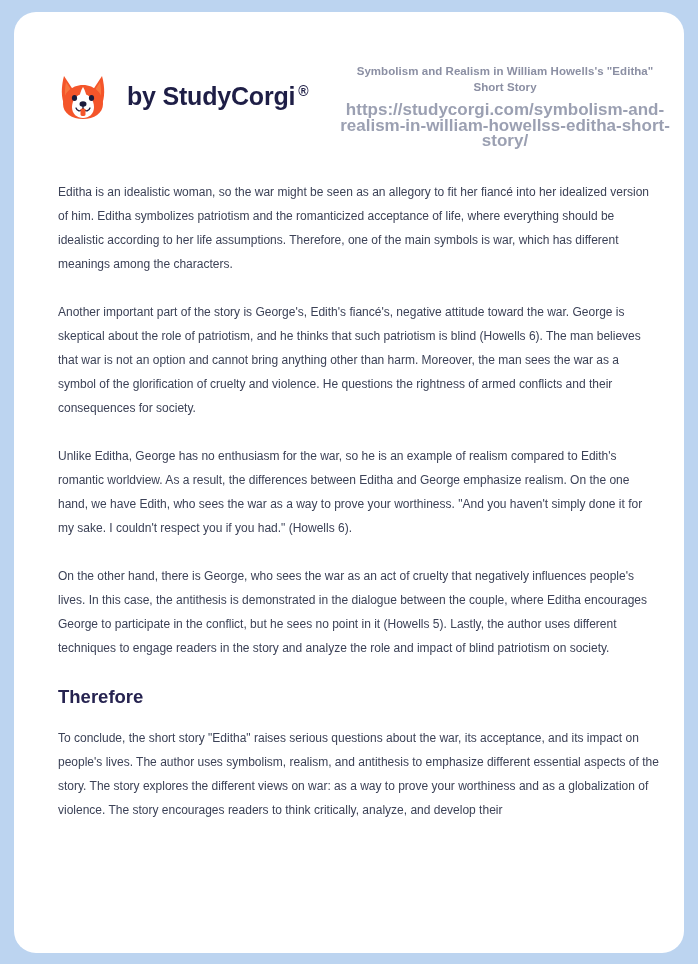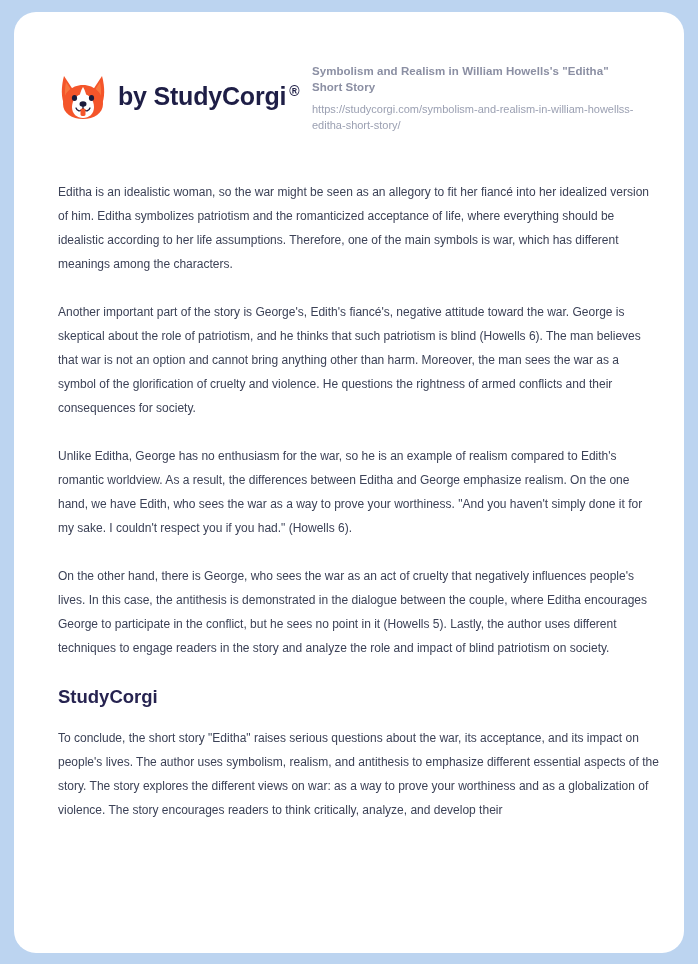--- a/index.html
+++ b/index.html
@@ -47,54 +47,54 @@
     align-items: center;
     height: 50px;
   }
   .logo-mark {
     width: 50px;
     height: 50px;
     display: block;
     flex: 0 0 auto;
   }
   .brand-text {
-    margin-left: 10px;
+    margin-left: 19px;
     font-size: 25px;
     font-weight: bold;
     color: #1e1e46;
     letter-spacing: -0.2px;
     white-space: nowrap;
     line-height: 1;
   }
   .brand-reg {
     font-size: 14px;
     vertical-align: super;
     font-weight: bold;
     color: #1e1e46;
     margin-left: 3px;
   }
 
   .doc-meta {
     position: absolute;
-    right: 42px;
+    right: 14px;
     top: 52px;
     width: 330px;
-    text-align: left;
+    text-align: center;
   }
   .doc-title {
     font-size: 11.5px;
     font-weight: bold;
     color: #8b8fa3;
     line-height: 15.5px;
     letter-spacing: 0.05px;
   }
   .doc-url {
     margin-top: 7px;
-    font-size: 11px;
-    font-weight: normal;
+    font-size: 17px;
+    font-weight: bold;
     color: #9ba0b2;
     line-height: 15.5px;
     word-break: break-word;
   }
 
   
   .content {
     position: absolute;
     left: 44px;
     top: 168px;
@@ -158,18 +158,18 @@
         <div class="doc-url">https://studycorgi.com/symbolism-and-realism-in-william-howellss-editha-short-story/</div>
       </div>
 
     </div>
 
     <div class="content">
         <p class="para">Editha is an idealistic woman, so the war might be seen as an allegory to fit her fiancé into her idealized version of him. Editha symbolizes patriotism and the romanticized acceptance of life, where everything should be idealistic according to her life assumptions. Therefore, one of the main symbols is war, which has different meanings among the characters.</p>
         <p class="para">Another important part of the story is George's, Edith's fiancé's, negative attitude toward the war. George is skeptical about the role of patriotism, and he thinks that such patriotism is blind (Howells 6). The man believes that war is not an option and cannot bring anything other than harm. Moreover, the man sees the war as a symbol of the glorification of cruelty and violence. He questions the rightness of armed conflicts and their consequences for society.</p>
         <p class="para">Unlike Editha, George has no enthusiasm for the war, so he is an example of realism compared to Edith's romantic worldview. As a result, the differences between Editha and George emphasize realism. On the one hand, we have Edith, who sees the war as a way to prove your worthiness. "And you haven't simply done it for my sake. I couldn't respect you if you had." (Howells 6).</p>
         <p class="para">On the other hand, there is George, who sees the war as an act of cruelty that negatively influences people's lives. In this case, the antithesis is demonstrated in the dialogue between the couple, where Editha encourages George to participate in the conflict, but he sees no point in it (Howells 5). Lastly, the author uses different techniques to engage readers in the story and analyze the role and impact of blind patriotism on society.</p>
-        <h2 class="section-heading">StudyCorgi</h2>
+        <h2 class="section-heading">Therefore</h2>
         <p class="para">To conclude, the short story "Editha" raises serious questions about the war, its acceptance, and its impact on people's lives. The author uses symbolism, realism, and antithesis to emphasize different essential aspects of the story. The story explores the different views on war: as a way to prove your worthiness and as a globalization of violence. The story encourages readers to think critically, analyze, and develop their</p>
       </div>
 
   </div>
 </div>
 
 </body></html>

